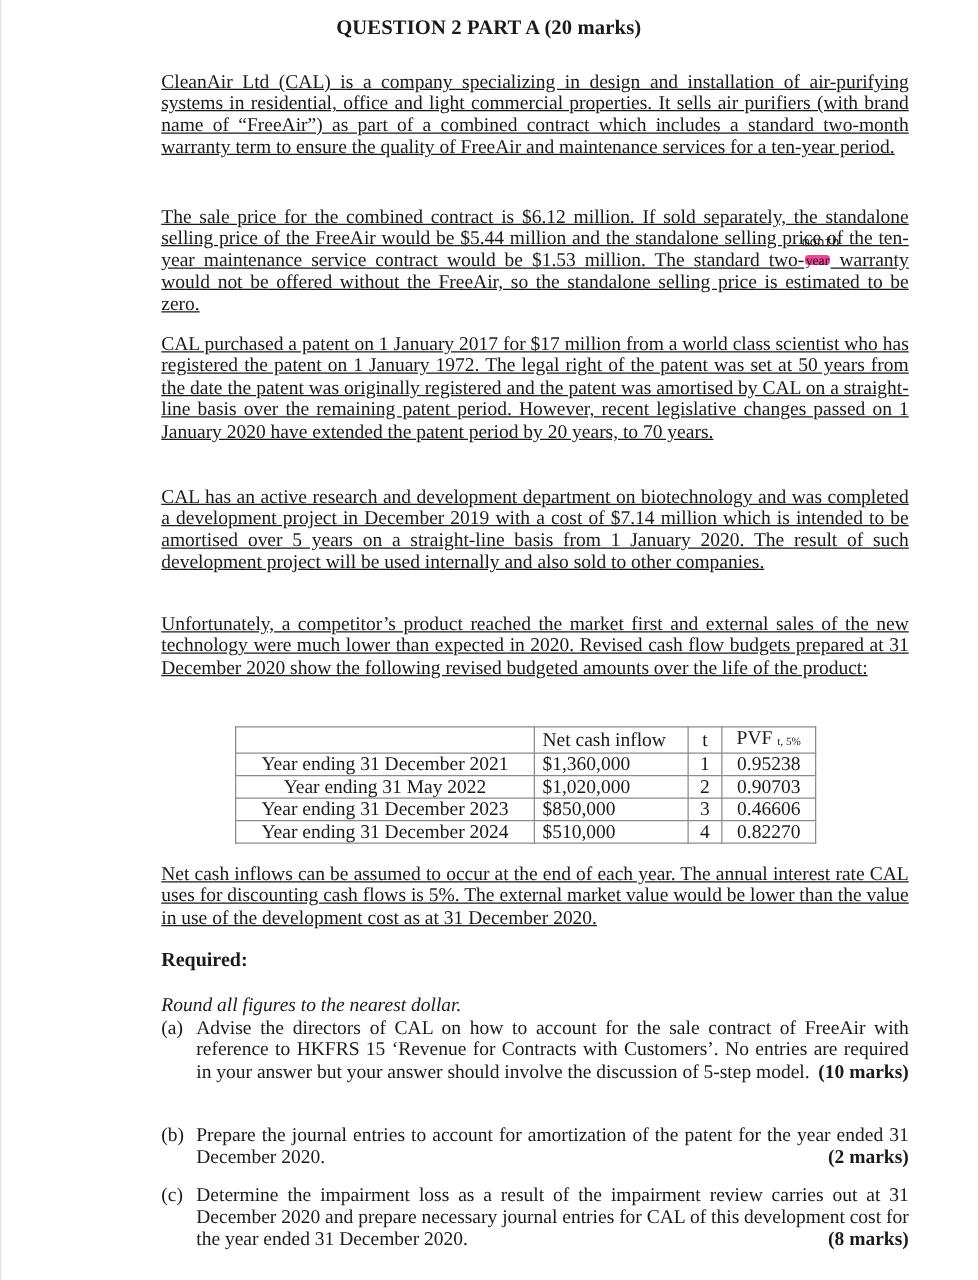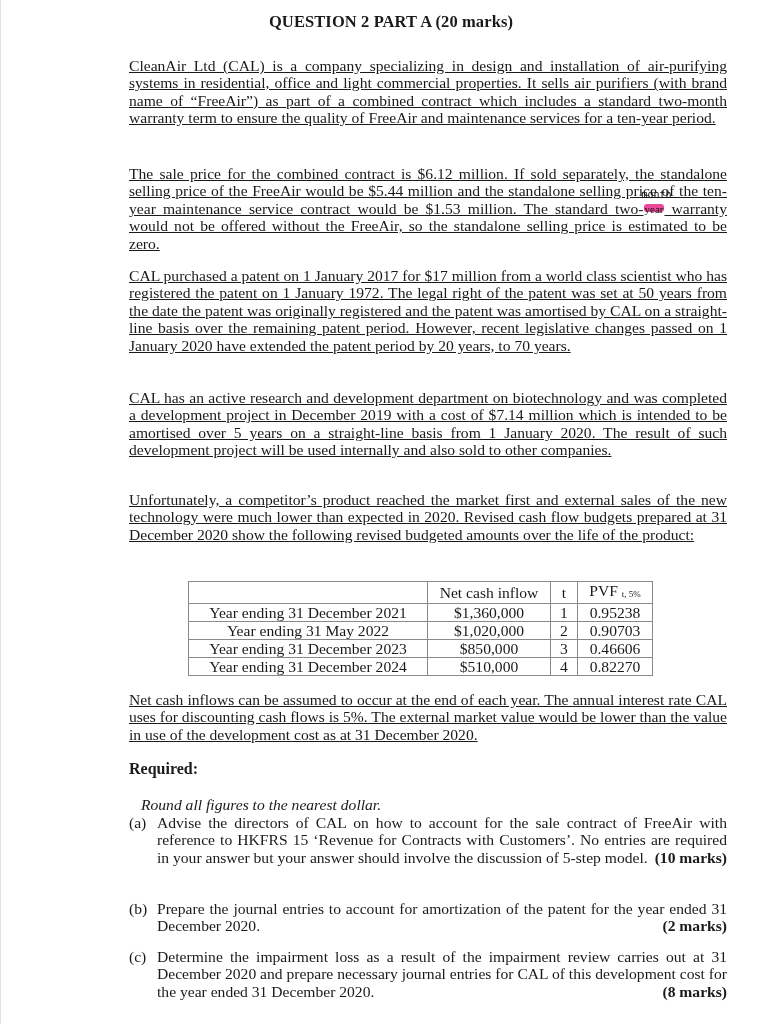--- a/index.html
+++ b/index.html
@@ -92,36 +92,36 @@
       line-height: 17px;
     }
     table.cf td, table.cf th {
       border: 1px solid #8a8a8a;
       padding: 0 6px;
       font-weight: normal;
       white-space: nowrap;
     }
     table.cf th.blank { border-top: 1px solid #8a8a8a; width: 226px; }
     table.cf td.label { text-align: center; width: 226px; }
-    table.cf .num { text-align: center; width: 110px; }
+    table.cf .num { text-align: left; width: 110px; }
     table.cf .t { text-align: center; width: 14px; }
     table.cf .pvf { text-align: center; width: 62px; margin-top: 27px; }
     table.cf tr.row-3 td { border-top: 1.5px solid #333; }
     .sub { font-size: 9px; vertical-align: -1px; }
 
     .required {
       position: absolute;
       left: 129px;
       top: 760px;
       font-weight: bold;
       font-size: 16px;
     }
     .round-note {
       position: absolute;
-      left: 141px;
+      left: 129px;
       top: 796px;
       font-style: italic;
       font-size: 15.6px;
     }
     .item {
       position: absolute;
       left: 129px;
       width: 598px;
       font-size: 15.6px;
       line-height: 17.4px;

